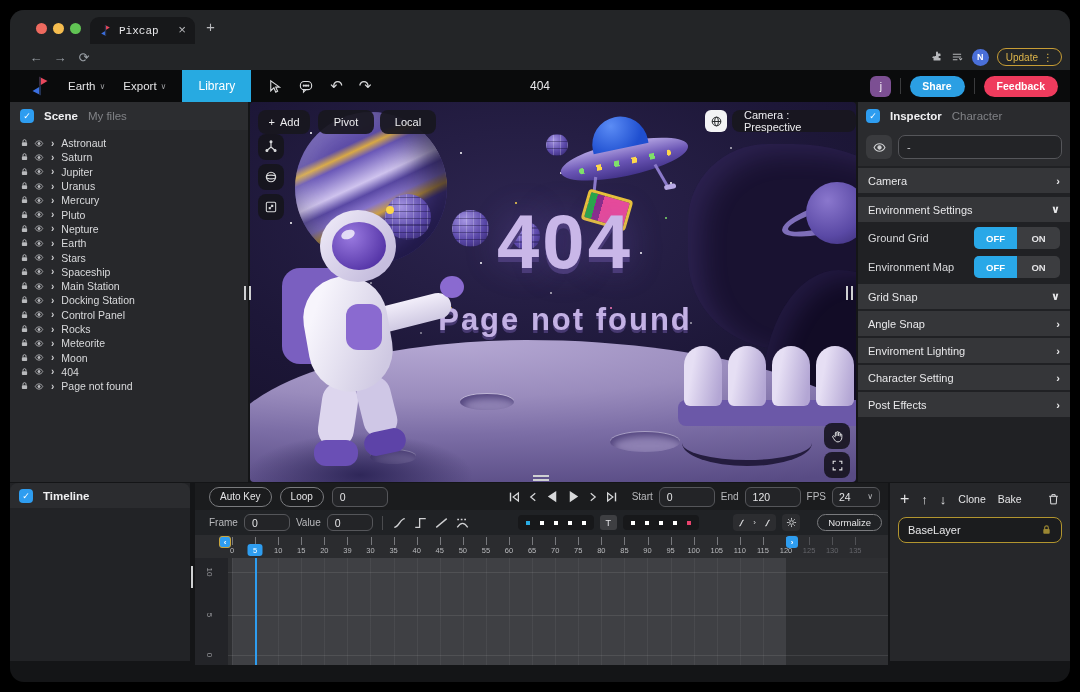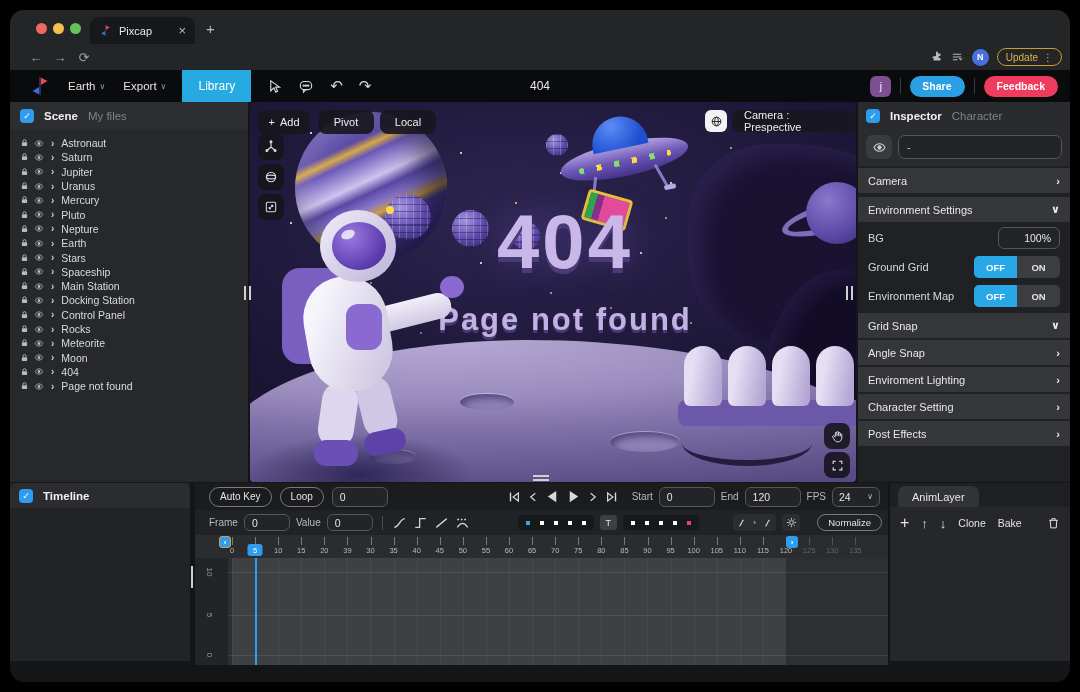--- a/index.html
+++ b/index.html
@@ -1,21 +1,21 @@
 <!DOCTYPE html>
 <html><head>
 <meta charset="utf-8">
 <style>
   * { margin:0; padding:0; box-sizing:border-box; }
   body { background:#000; font-family:"Liberation Sans","DejaVu Sans",sans-serif; }
   .stage { position:relative; width:1080px; height:692px; background:#000; overflow:hidden; }
   .window { position:absolute; left:10px; top:10px; width:1060px; height:672px; background:#141517; border-radius:14px; overflow:hidden; }
 
   
-  .chrome-tabs { position:absolute; left:0; top:0; width:100%; height:34px; background:#232527; }
+  .chrome-tabs { position:absolute; left:0; top:0; width:100%; height:34px; background:#232527;font-family:Liberation Mono, monospace; }
   .tl-dot { position:absolute; top:13px; width:11px; height:11px; border-radius:50%; }
   .tab { position:absolute; left:80px; top:7px; width:105px; height:27px; background:#17181a; border-radius:9px 9px 0 0; display:flex; align-items:center; gap:7px; padding:0 9px; }
   .tab-title { color:#e8e8ea; font-size:11px; }
   .tab-close { color:#b9babd; font-size:13px; margin-left:auto; cursor:default; }
   .newtab { position:absolute; left:196px; top:10px; color:#b9babd; font-size:15px; }
   .chrome-nav { position:absolute; left:0; top:34px; width:100%; height:26px; background:#232527; display:flex; align-items:center; }
   .nav-ico { color:#9aa0a6; font-size:13px; width:24px; text-align:center; }
   .url-pill { position:absolute; left:96px; top:3px; width:858px; height:20px; background:#0e0f11; border-radius:10px; display:flex; align-items:center; padding:0 10px; gap:6px; }
   .url-dim { color:#77797d; font-size:10px; }
   .url-host { color:#e6e6e8; font-size:10px; font-weight:bold; }
@@ -629,24 +629,20 @@
       </div>
       <div class="insp-bar">
         <span>Camera</span>
         <span class="bar-chev">›</span>
       </div>
       <div class="insp-bar" style="margin-top:4px">
         <span>Environment Settings</span>
         <span class="bar-chev">∨</span>
       </div>
       <div class="env-row">
-        <span class="env-label">BG</span>
-        <input class="bg-input" readonly="" value="100%" style="">
-      </div>
-      <div class="env-row">
         <span class="env-label">Ground Grid</span>
         <div class="toggle">
           <span class="tg on-active">OFF</span>
           <span class="tg">ON</span>
         </div>
       </div>
       <div class="env-row">
         <span class="env-label">Environment Map</span>
         <div class="toggle">
           <span class="tg on-active">OFF</span>
@@ -854,31 +850,37 @@
             <span class="axis-lbl" style="top:97px">0</span>
           </div>
       <div class="hgrid" style="top:14px"></div>
           <div class="hgrid" style="top:57px"></div>
           <div class="hgrid" style="top:97px"></div>
           <div class="playhead-line" style="left:60.0835px"></div>
         </div>
     </div>
 
     <div class="anim-panel">
-      <div class="anim-head">
-        <span class="anim-tab">AnimLayer</span>
-      </div>
       <div class="anim-tools">
         <span class="anim-glyph" style="font-size:16px">+</span>
         <span class="anim-glyph">↑</span>
         <span class="anim-glyph">↓</span>
         <span class="anim-txt">Clone</span>
         <span class="anim-txt">Bake</span>
         <span style="margin-left:auto;display:flex">
           <svg width="13" height="14" viewBox="0 0 24 24" fill="none" stroke="#e4e4e6" stroke-width="1.8">
               <path d="M4 7h16M9 7V4h6v3M6 7l1 14h10l1-14"></path>
             </svg>
         </span>
       </div>
+      <div class="layer-input">
+        <span class="layer-name">BaseLayer</span>
+        <span style="display:flex">
+          <svg width="11" height="12" viewBox="0 0 24 24">
+              <rect x="5" y="10" width="14" height="10" rx="2" fill="#9a8632"></rect>
+              <path d="M8 10V7a4 4 0 018 0v3" fill="none" stroke="#9a8632" stroke-width="2.4"></path>
+            </svg>
+        </span>
+      </div>
     </div>
 
   </div>
 </div>
 
 </body></html>

